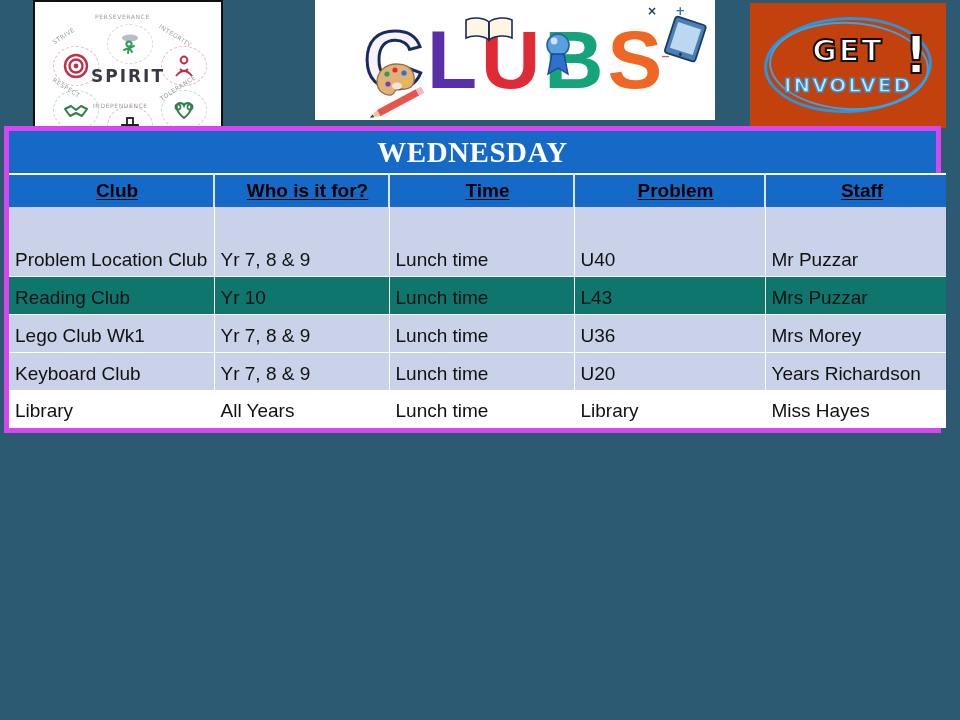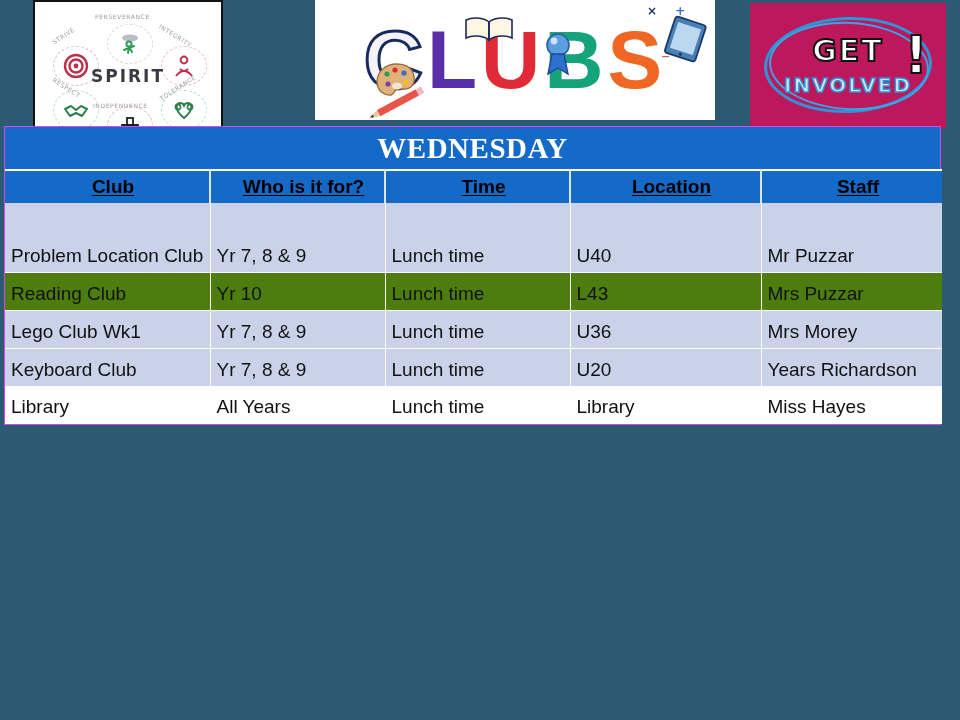--- a/index.html
+++ b/index.html
@@ -93,21 +93,21 @@
   .cl-l { color: #5a2ea6; }
   .cl-u { color: #e02a36; }
   .cl-b { color: #14a37a; }
   .cl-s { color: #ef6722; }
 
   
   .involved-card {
     position: absolute;
     left: 750px; top: 3px;
     width: 196px; height: 125px;
-    background: #be185d;
+    background: #c2410c;
     overflow: hidden;
   }
   .scribble-oval {
     position: absolute;
     left: 14px; top: 14px;
     width: 168px; height: 96px;
     border: 3px solid #2f93d8;
     border-radius: 50%;
     transform: rotate(-2deg);
   }
@@ -150,21 +150,21 @@
     color: #ffffff;
     -webkit-text-stroke: 2px #111111;
   }
 
   
   .table-shell {
     position: absolute;
     left: 4px; top: 126px;
     width: 937px;
     background: #ffffff;
-    border: 1px solid #d946ef;
+    border: 5px solid #d946ef;
   }
 
   .day-title {
     height: 42px;
     background: #1569c7;
     color: #ffffff;
     font-family: "Liberation Serif", serif;
     font-weight: bold;
     font-size: 29px;
     display: flex;
@@ -204,21 +204,21 @@
     vertical-align: bottom;
     border-left: 1px solid #ffffff;
     border-right: 1px solid #ffffff;
     border-bottom: 1px solid #ffffff;
     line-height: 24px;
   }
   table.clubs td:first-child { border-left: none; }
   table.clubs td:last-child  { border-right: none; }
 
   tr.band-a td { background: #c9d2e8; }
-  tr.band-b td { background: #4d7c0f; }
+  tr.band-b td { background: #0f766e; }
   tr.band-last td { background: #ffffff; border-left-color: #ffffff; border-right-color: #ffffff; }
 
   tr.tall td { height: 69px; }
   tr.std  td { height: 38px; }
   tr.band-last td { height: 37px; }
 
   .col-club     { width: 205px; }
   .col-who      { width: 175px; }
   .col-time     { width: 185px; }
   .col-location { width: 191px; }
@@ -366,21 +366,21 @@
           <col class="col-who">
           <col class="col-time">
         <col class="col-location">
           <col class="col-staff">
       </colgroup>
       <thead>
         <tr>
           <th><span class="u">Club</span></th>
           <th><span class="u">Who is it for?</span></th>
           <th><span class="u">Time</span></th>
-          <th><span class="u">Location</span></th>
+          <th><span class="u">Problem</span></th>
           <th><span class="u">Staff</span></th>
         </tr>
       </thead>
       <tbody>
         <tr class="band-a tall">
           <td>Problem Location Club</td>
           <td>Yr 7, 8 &amp; 9</td>
           <td>Lunch time</td>
           <td>U40</td>
           <td>Mr Puzzar</td>

